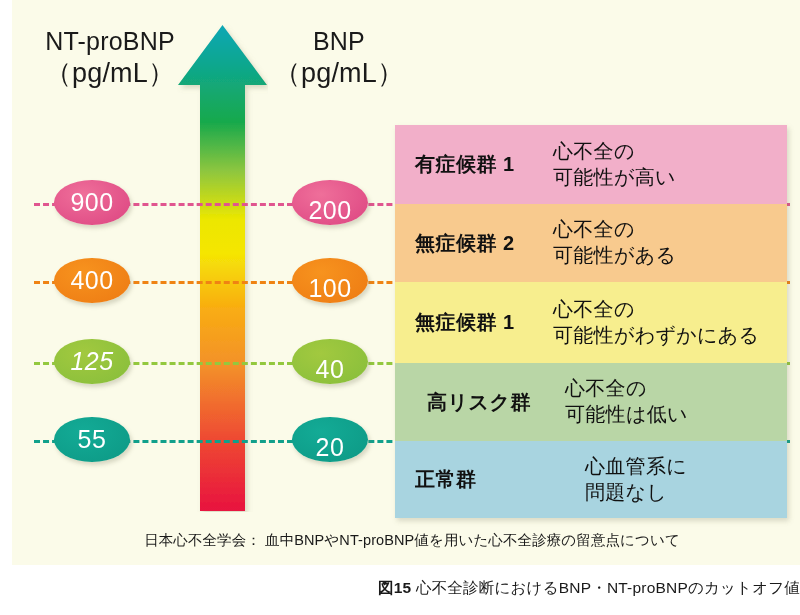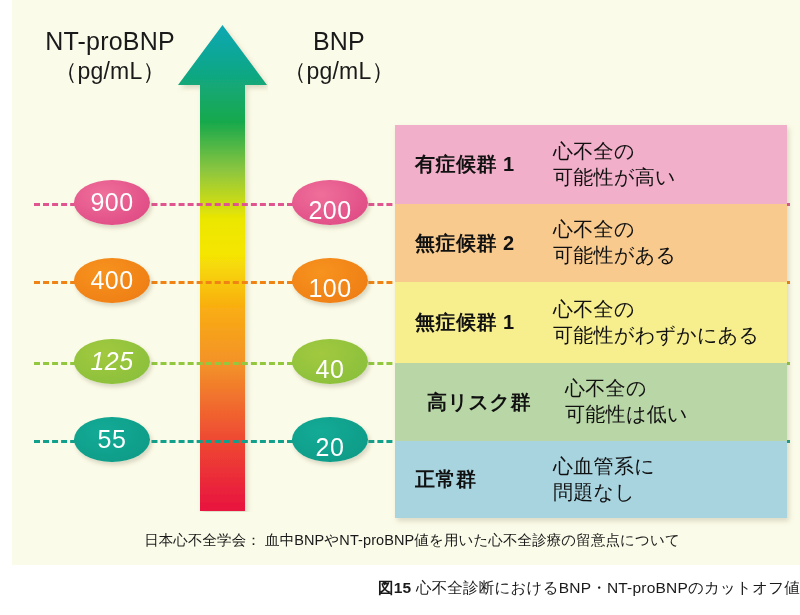--- a/index.html
+++ b/index.html
@@ -25,21 +25,21 @@
   
   .col-header {
     position: absolute;
     text-align: center;
     color: #1a1a1a;
     font-size: 25px;
     line-height: 1.22;
     letter-spacing: 0.2px;
     white-space: nowrap;
   }
-  .col-header .unit { font-size: 23px; }
+  .col-header .unit { font-size: 27px; }
   #header-left  { left: 8px;   top: 26px; width: 180px; }
   #header-right { left: 252px; top: 26px; width: 150px; }
 
   
   #arrow {
     position: absolute;
     left: 165px;
     top: 24px;
     width: 91px;
     height: 488px;
@@ -62,21 +62,21 @@
     height: 45px;
     border-radius: 50%;
     display: flex;
     align-items: center;
     justify-content: center;
     color: #ffffff;
     font-size: 25px;
     letter-spacing: 0.5px;
     box-shadow: 2px 3px 4px rgba(120,120,90,0.28);
   }
-  .bubble.left  { left: 62px; }
+  .bubble.left  { left: 42px; }
   .bubble.right { left: 280px; align-items: flex-end; }
 
   
   #panel {
     position: absolute;
     left: 383px;
     top: 125px;
     width: 392px;
     height: 393px;
     box-shadow: 2px 3px 5px rgba(120,120,90,0.25);
@@ -223,21 +223,21 @@
         <div>可能性がわずかにある</div>
       </div>
     </div>
     <div class="band" style="background: rgb(185, 214, 166); top: 238px; height: 78px; padding-left: 32px;">
       <div class="band-name">高リスク群</div>
       <div class="band-desc">
         <div>心不全の</div>
         <div>可能性は低い</div>
       </div>
     </div>
-    <div class="band" style="background: rgb(168, 212, 224); top: 316px; height: 77px;">
+    <div class="band" style="background: rgb(168, 212, 224); top: 316px; height: 77px; gap: 32px;">
       <div class="band-name">正常群</div>
       <div class="band-desc">
         <div>心血管系に</div>
         <div>問題なし</div>
       </div>
     </div>
   </div>
 
   <div id="source-note">日本心不全学会： 血中BNPやNT-proBNP値を用いた心不全診療の留意点について</div>
 

